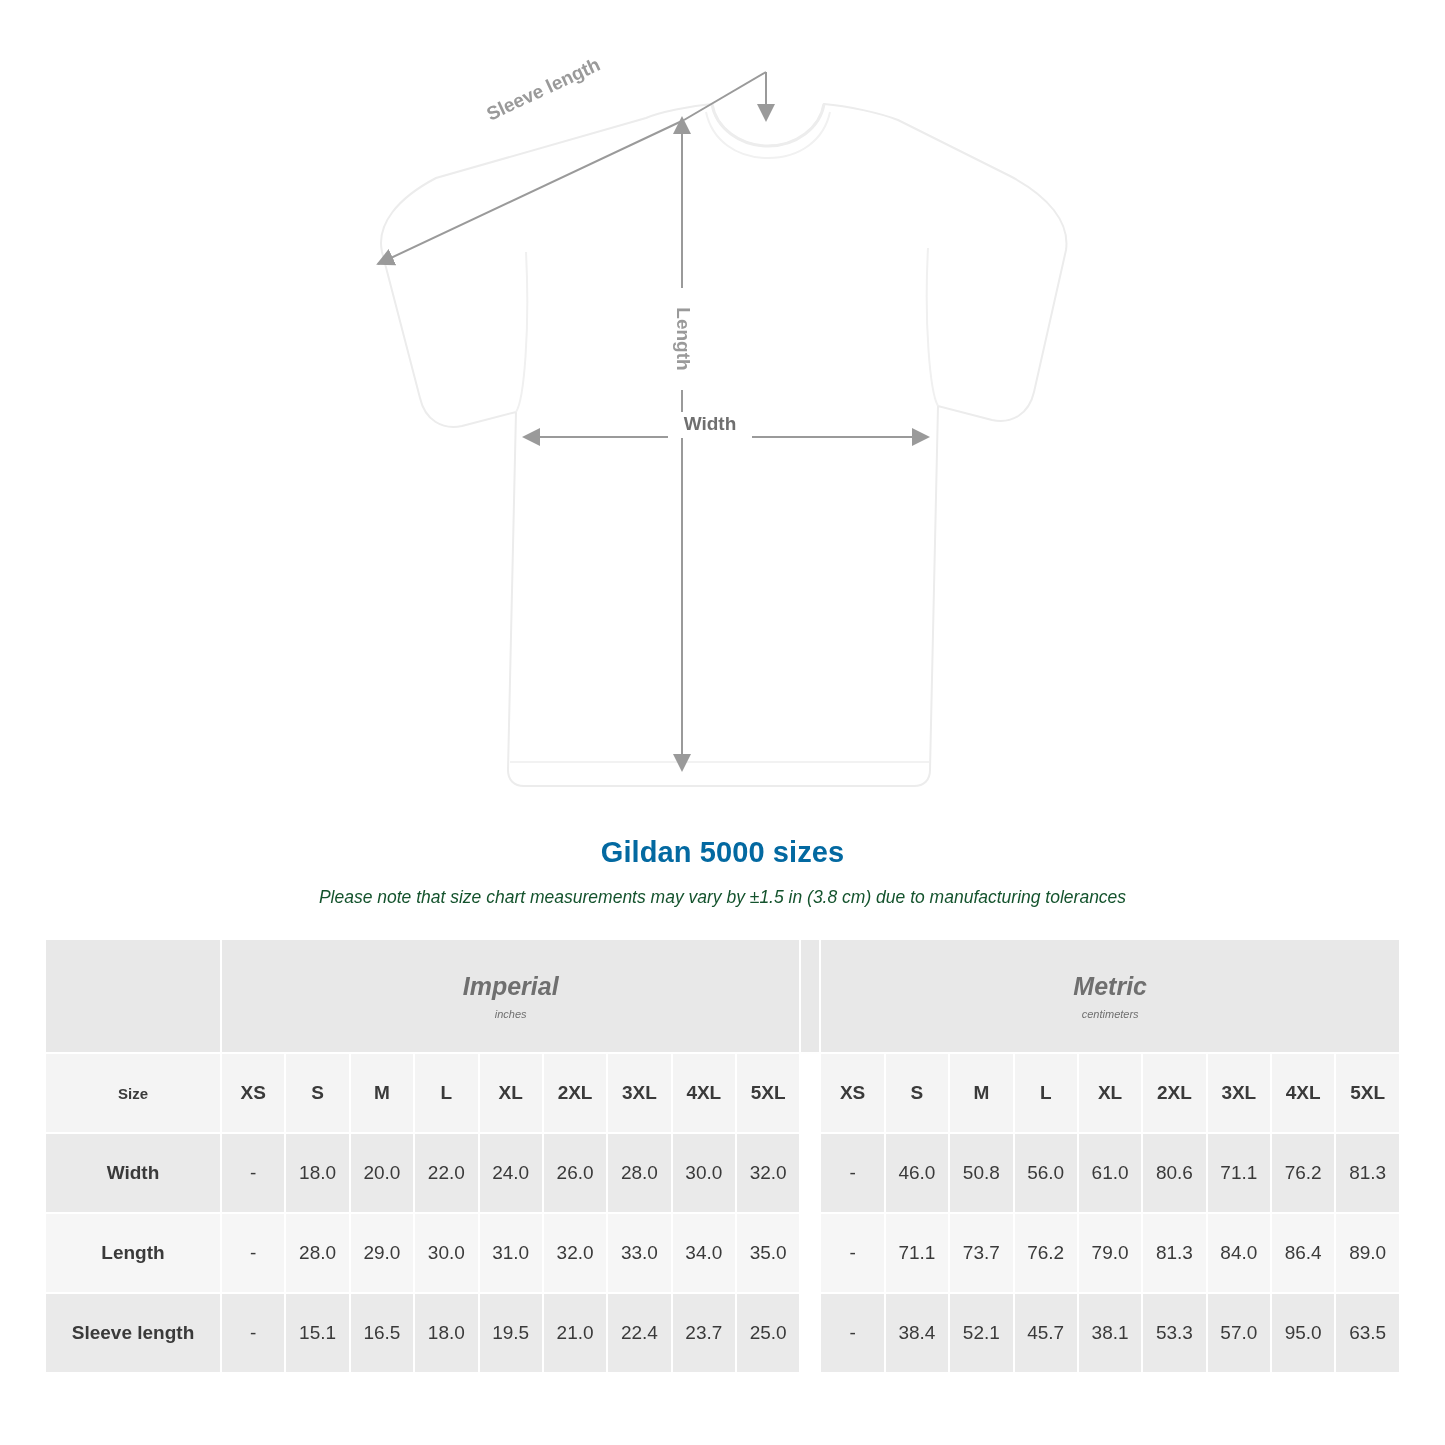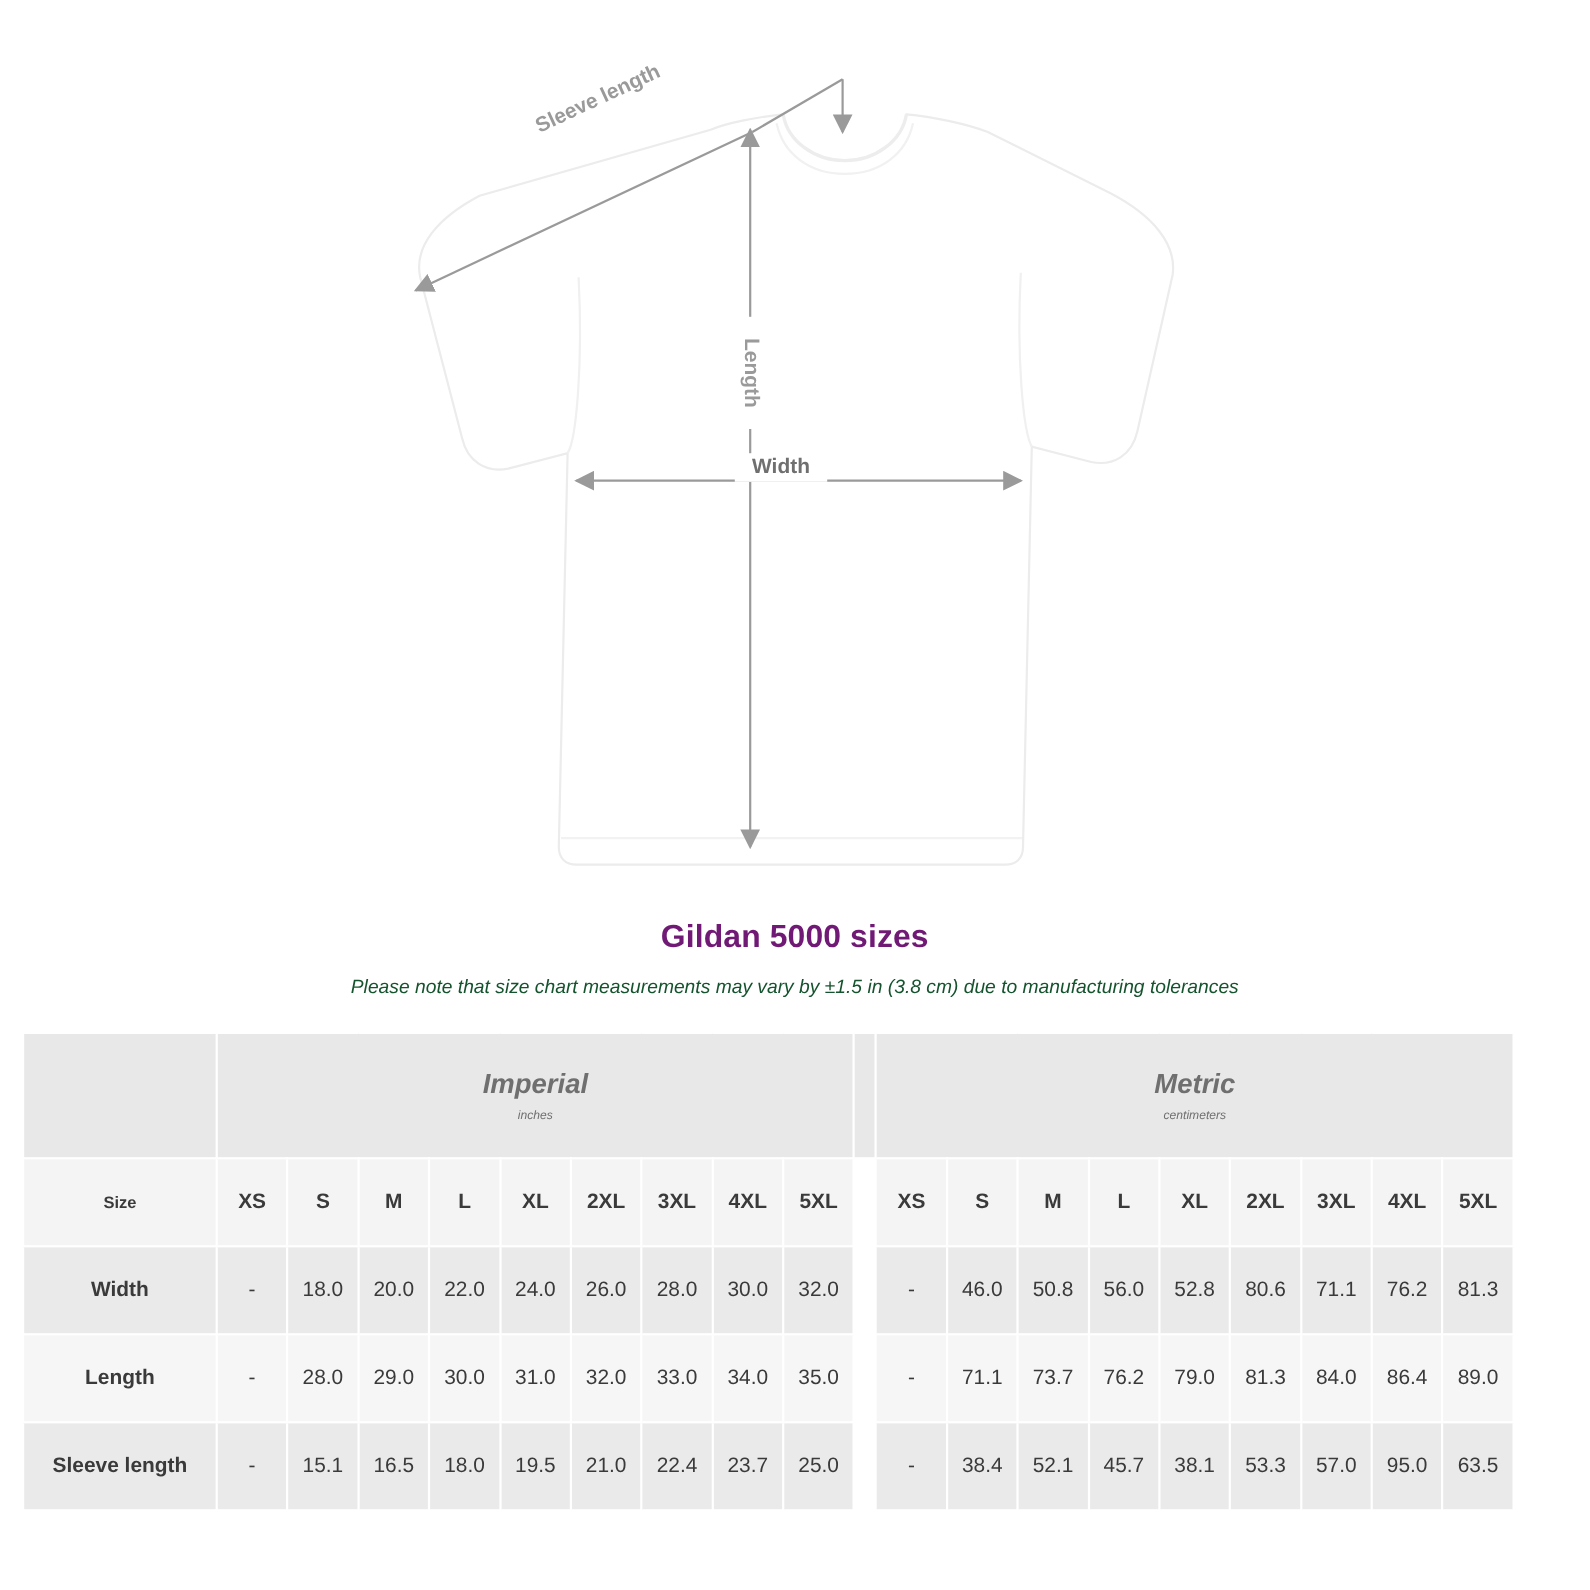--- a/index.html
+++ b/index.html
@@ -32,34 +32,34 @@
   }
 
   
   .title-block {
     text-align: center;
     margin-top: 6px;
   }
   .chart-title {
     font-size: 29px;
     font-weight: bold;
-    color: #701a75;
+    color: #0369a1;
     letter-spacing: 0.1px;
   }
   .chart-note {
     margin-top: 18px;
     font-size: 17.5px;
     font-style: italic;
     color: #14532d;
   }
 
   
   .table-wrap {
     margin-top: 30px;
-    padding: 0 20px;
+    padding: 0 44px;
   }
   table.size-table {
     width: 1357px;
     border-collapse: collapse;
     table-layout: fixed;
   }
   table.size-table td,
   table.size-table th {
     border: 2px solid #ffffff;
     text-align: center;
@@ -253,21 +253,21 @@
           <td>24.0</td>
           <td>26.0</td>
           <td>28.0</td>
           <td>30.0</td>
           <td>32.0</td>
           <td class="gap"></td>
           <td>-</td>
           <td>46.0</td>
           <td>50.8</td>
           <td>56.0</td>
-          <td>52.8</td>
+          <td>61.0</td>
           <td>80.6</td>
           <td>71.1</td>
           <td>76.2</td>
           <td>81.3</td>
         </tr>
 
         <tr class="data-row even">
           <td class="rowlabel">Length</td>
           <td>-</td>
           <td>28.0</td>

